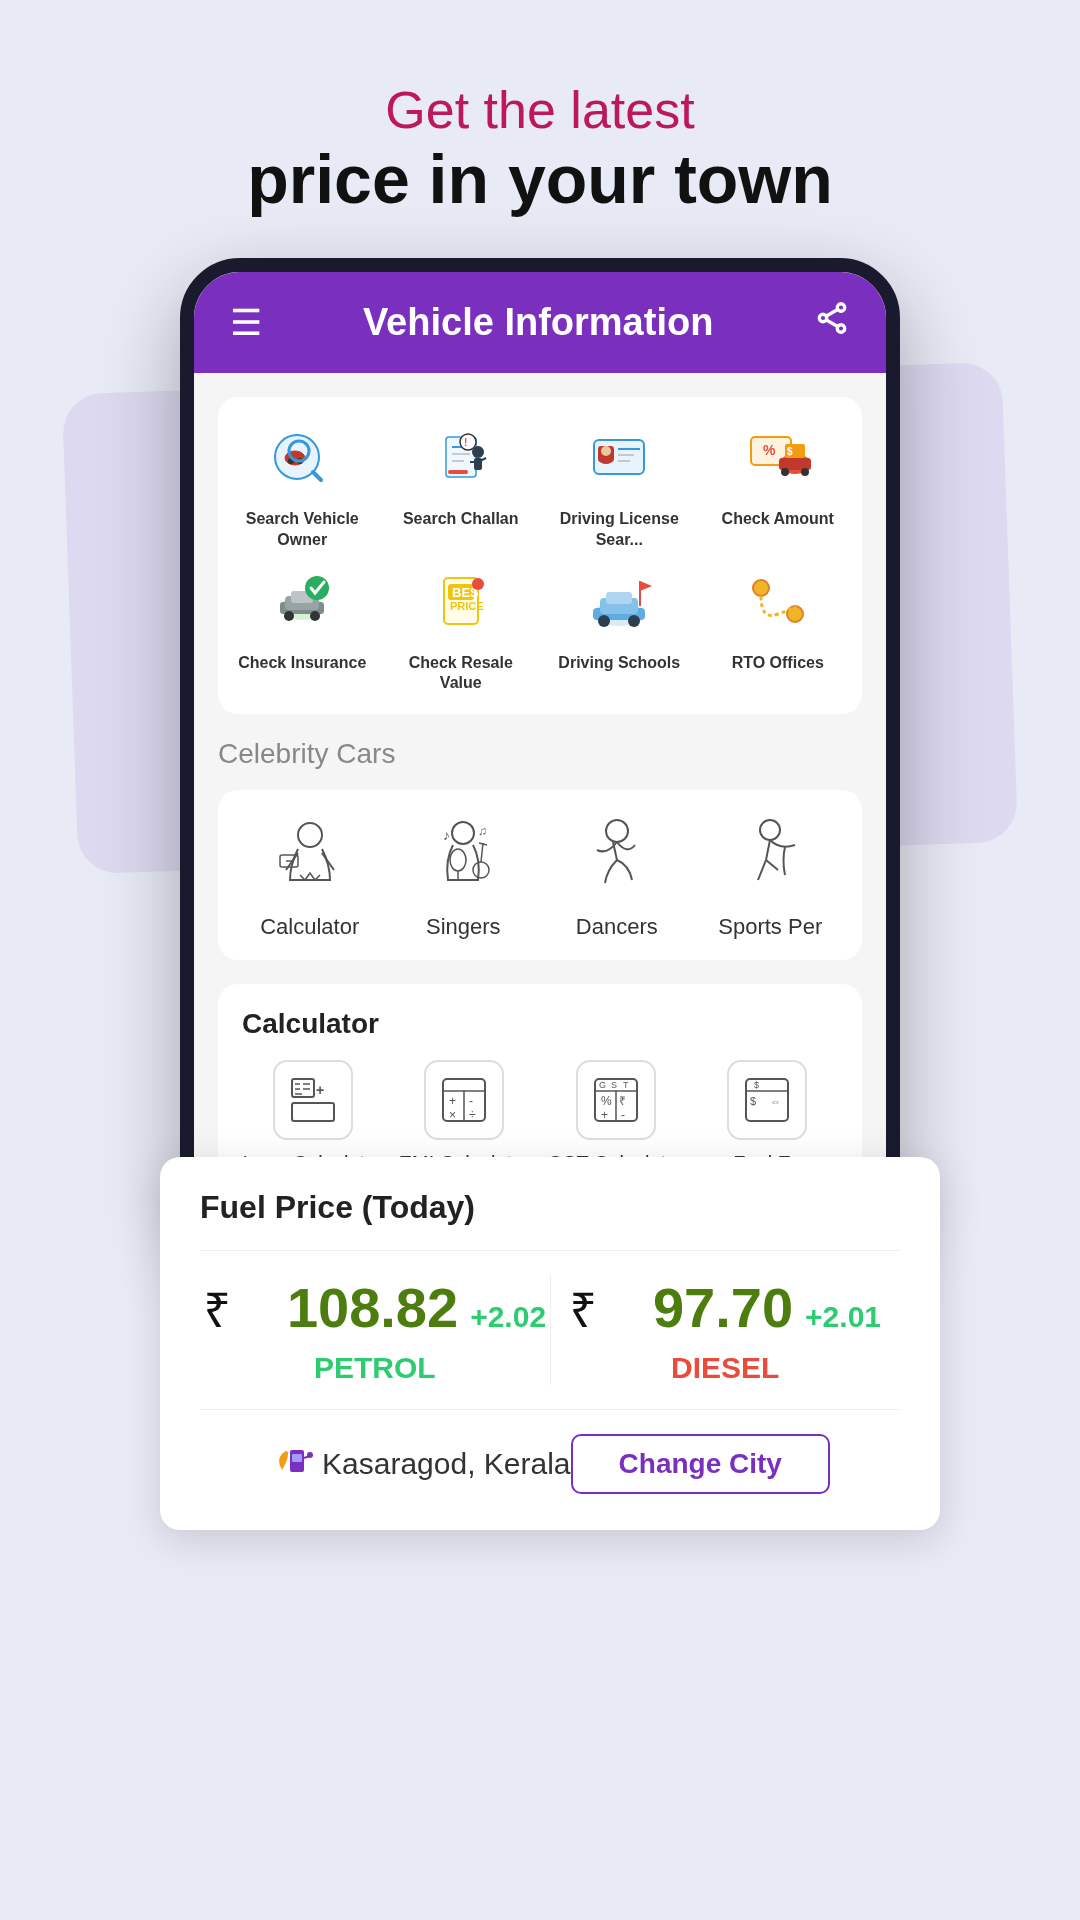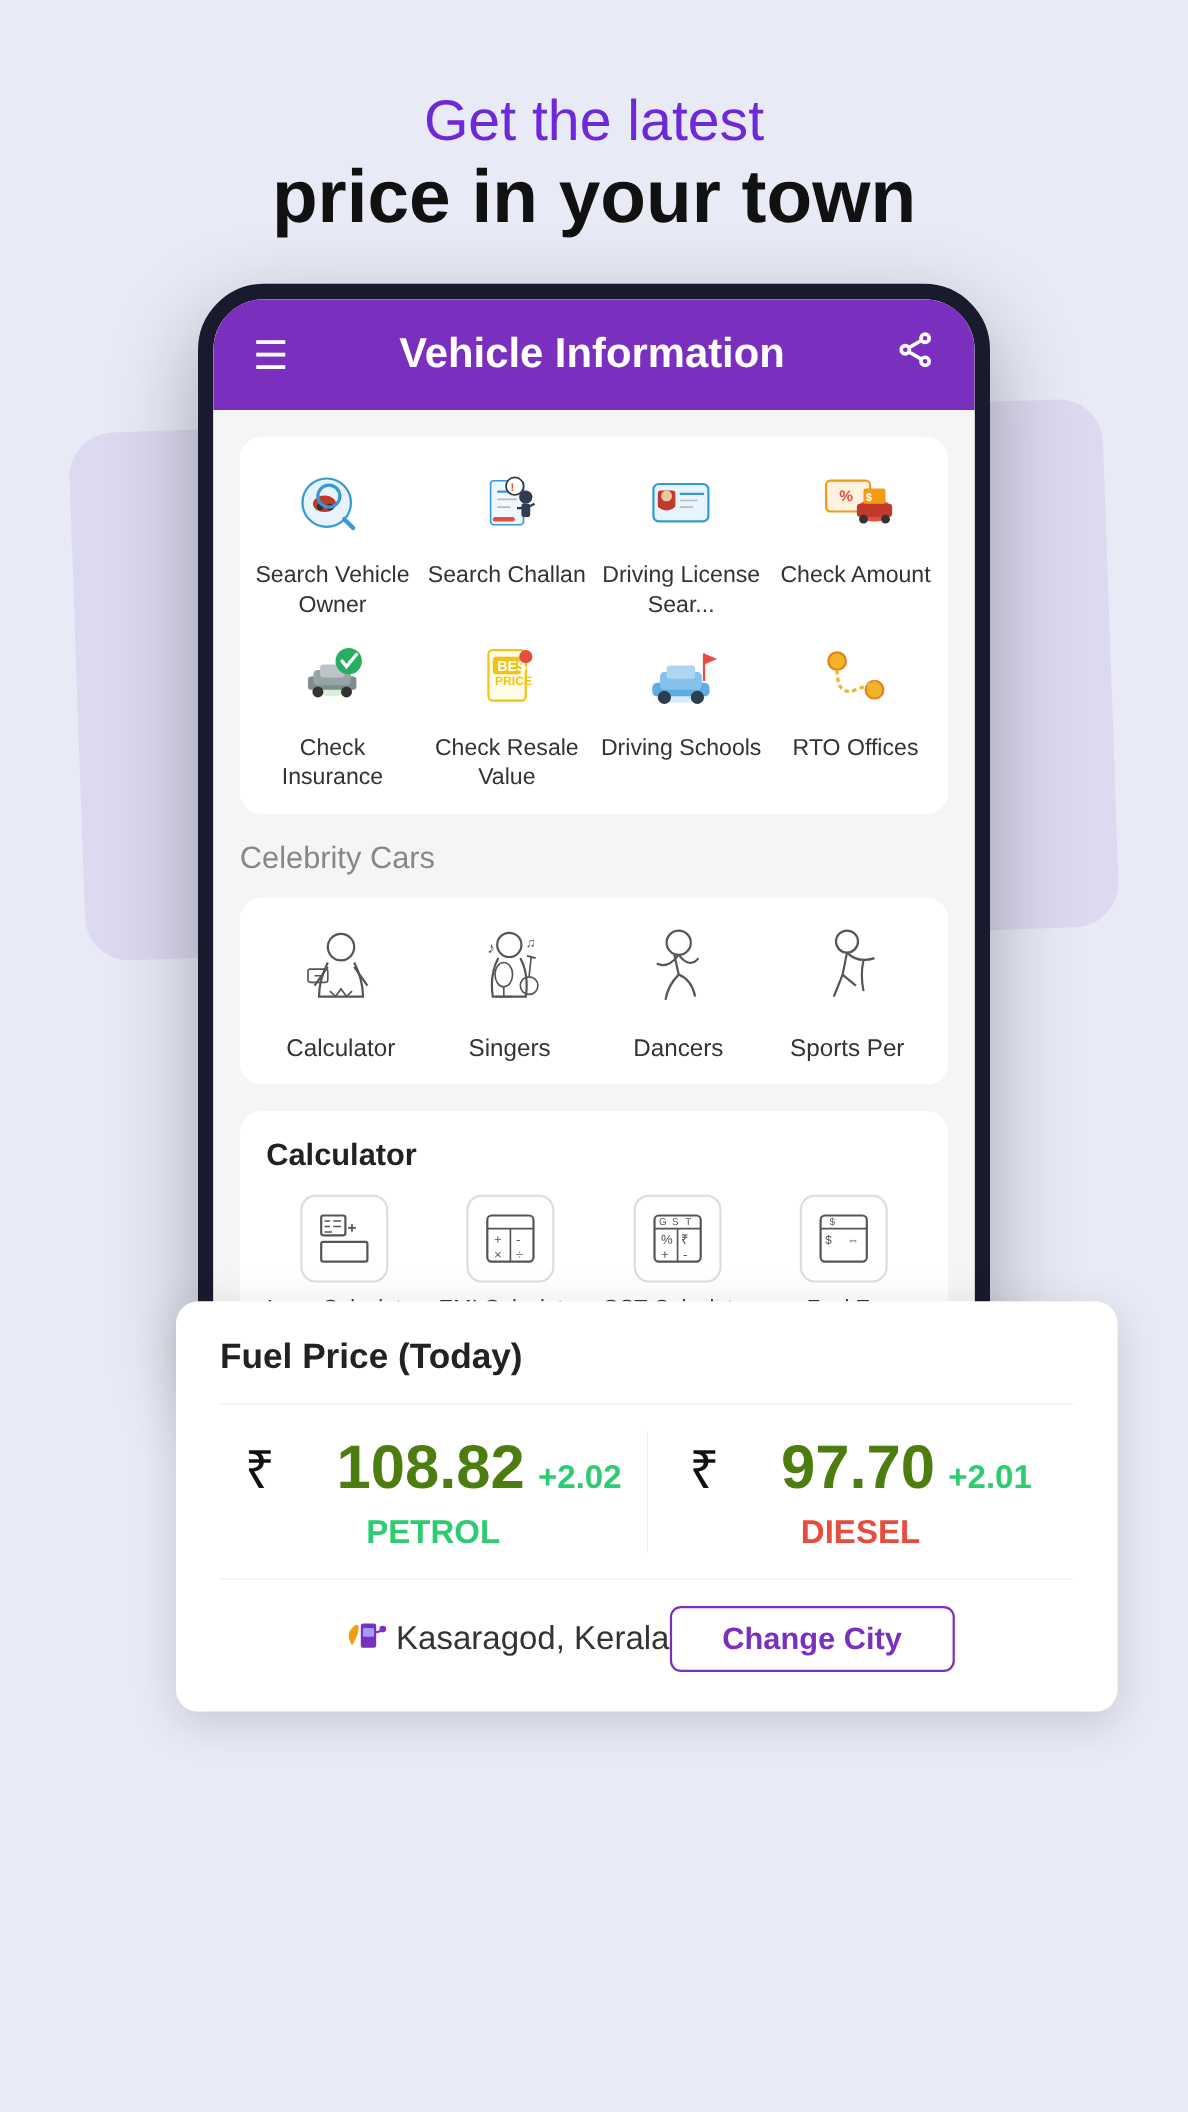--- a/index.html
+++ b/index.html
@@ -17,21 +17,21 @@
     }
 
     
     .hero {
       text-align: center;
       margin-top: 80px;
       margin-bottom: 40px;
     }
     .hero-sub {
       font-size: 52px;
-      color: #6d28d9;
+      color: #be185d;
       font-weight: 400;
     }
     .hero-main {
       font-size: 68px;
       color: #111;
       font-weight: 800;
     }
 
     
     .phone-frame {
@@ -87,28 +87,29 @@
     }
     .grid-item-icon {
       width: 80px;
       height: 80px;
       margin-bottom: 12px;
       display: flex;
       align-items: center;
       justify-content: center;
     }
     .grid-item-label {
-      font-size: 21px;
+      font-size: 16px;
       color: #333;
       line-height: 1.3;
+      font-weight: bold;
     }
 
     
     .fuel-card {
-      width: 856px;
+      width: 780px;
       background: white;
       border-radius: 20px;
       box-shadow: 0 10px 40px rgba(0,0,0,0.15);
       position: relative;
       z-index: 10;
       margin: -20px auto 0 auto;
       left: 0;
       padding: 32px 40px 36px 40px;
     }
     .fuel-title {

